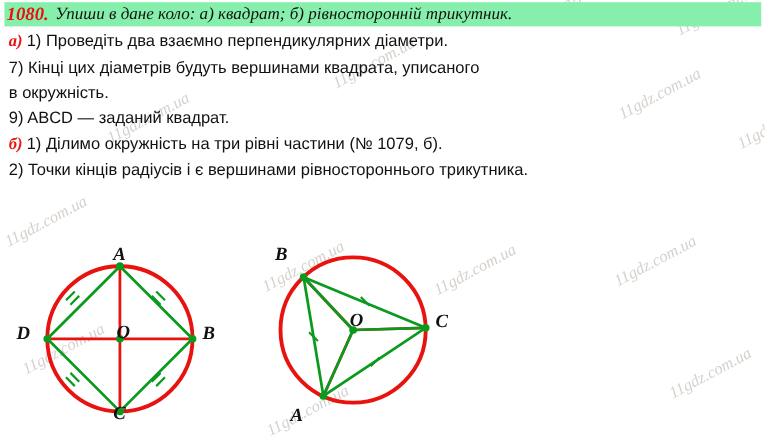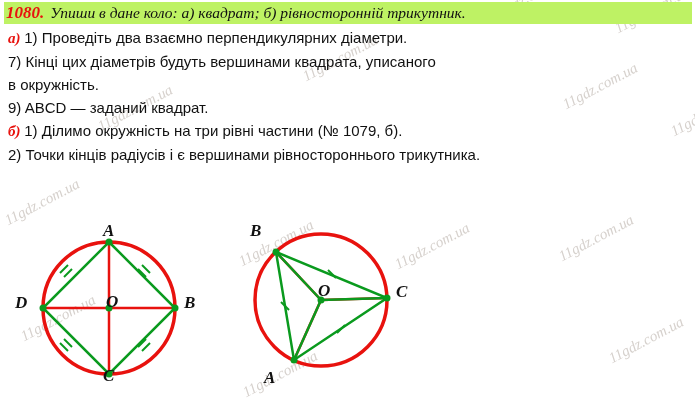--- a/index.html
+++ b/index.html
@@ -35,21 +35,21 @@
     user-select: none;
   }
 
   
   .title-row {
     position: absolute;
     left: 4px;
     top: 2px;
     width: 688px;
     height: 22px;
-    background: #bef264;
+    background: #86efac;
     display: flex;
     align-items: center;
     padding-left: 2px;
     box-sizing: border-box;
   }
   .title-num {
     color: #e8120e;
     font-weight: bold;
     font-size: 17px;
     font-family: "Liberation Serif", serif;

